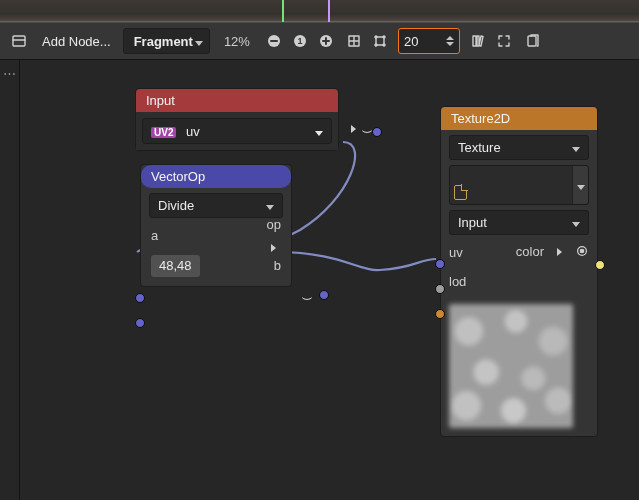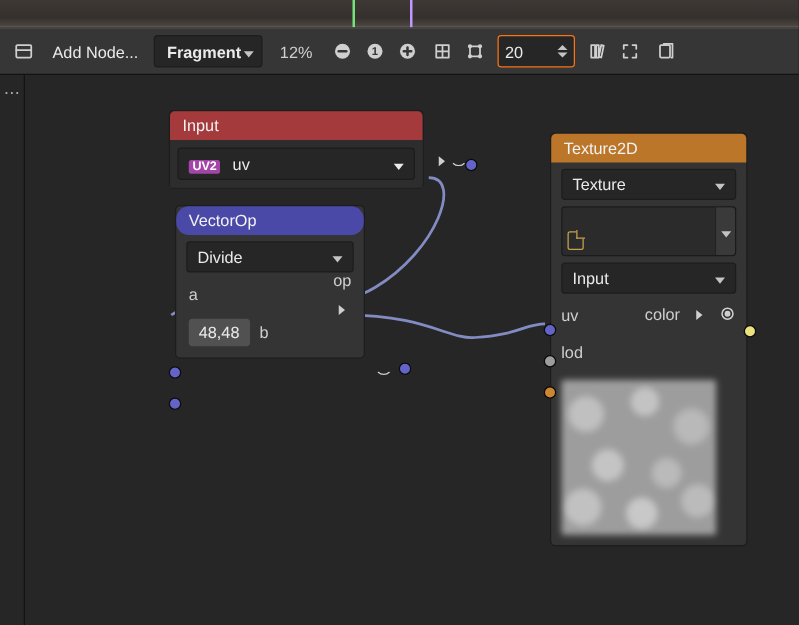--- a/index.html
+++ b/index.html
@@ -288,21 +288,21 @@
         <span class="dd-label">Divide</span>
         <span class="chev chev-down"></span>
       </div>
       <div class="row" style="justify-content:space-between;padding:0 2px;">
         <span>a</span>
         <span style="display:flex;align-items:center;gap:8px;flex-direction:column;">
           <span>op</span>
           <span class="chev-right" style="color:var(--c-text-mid);"></span>
         </span>
       </div>
-      <div class="row" style="padding:0 2px;">
+      <div class="row" style="padding:0 2px;justify-content:space-between;">
         <span class="pill">48,48</span>
         <span>b</span>
       </div>
     </div>
     <div class="ports-left vec-ports-left">
       <span class="port" style="background:var(--c-port-vec);"></span>
       <span class="port" style="background:var(--c-port-vec);"></span>
     </div>
     <div class="extras">
       <span class="eye-like"></span>

